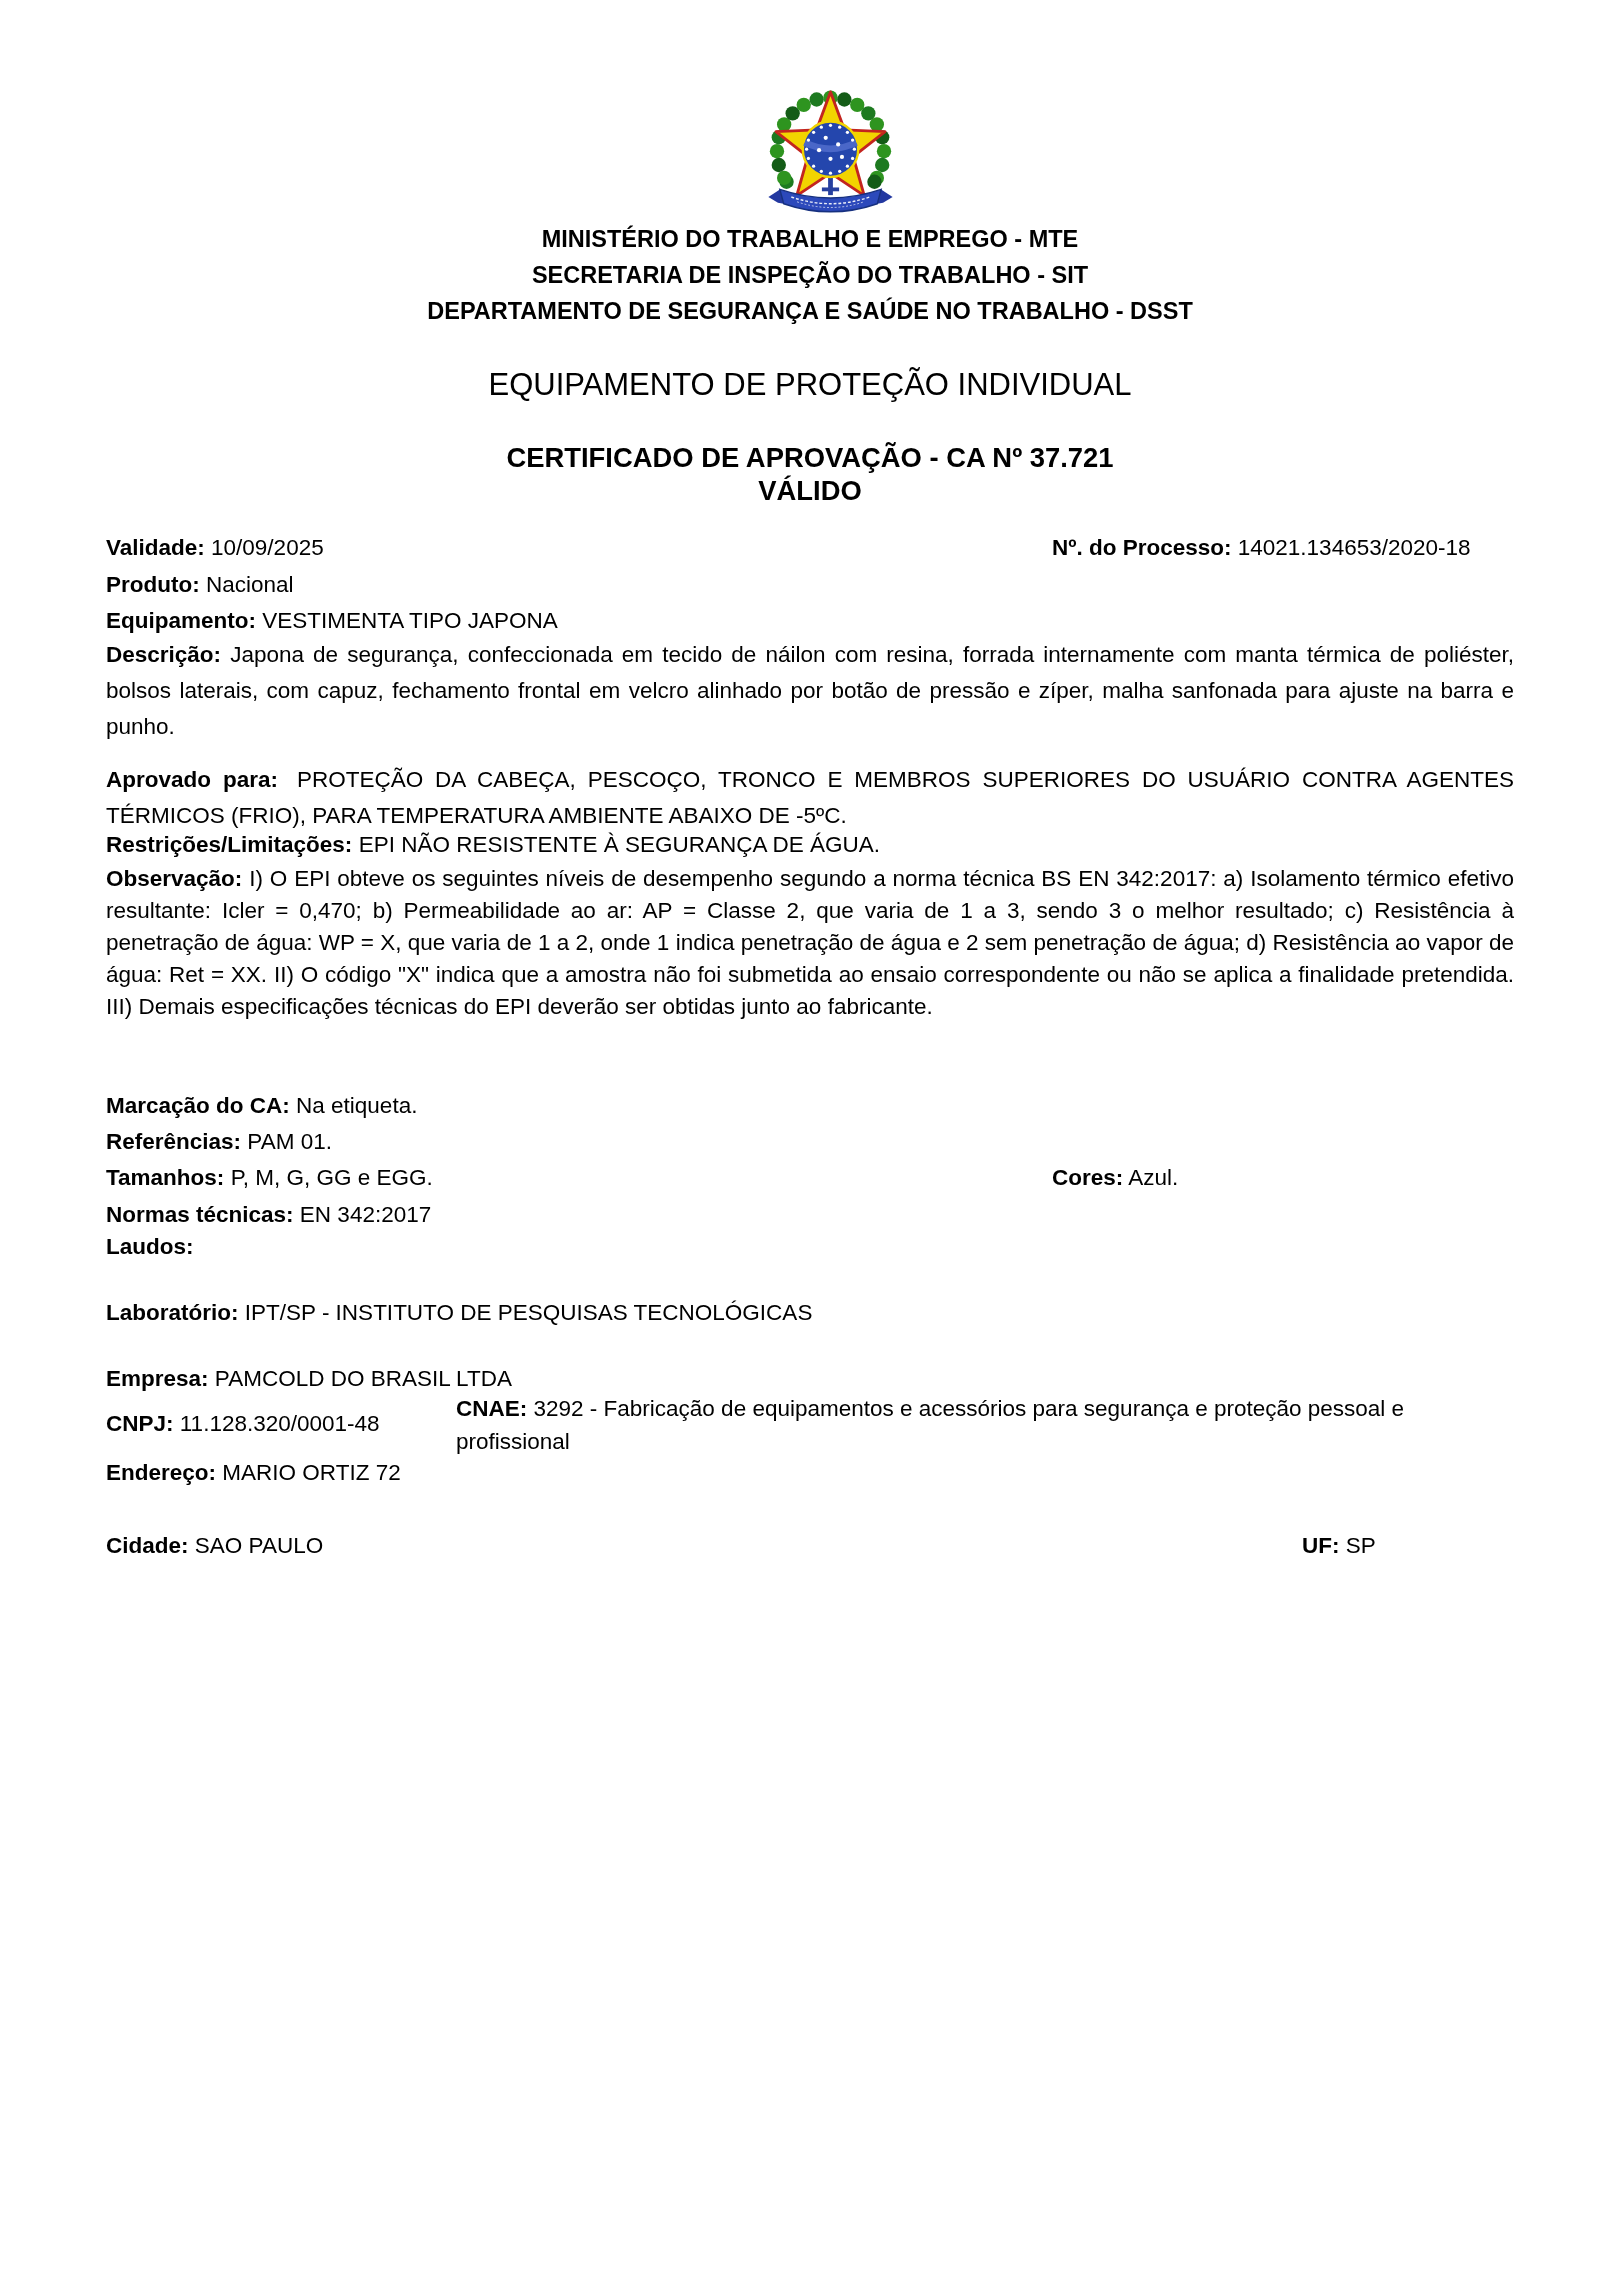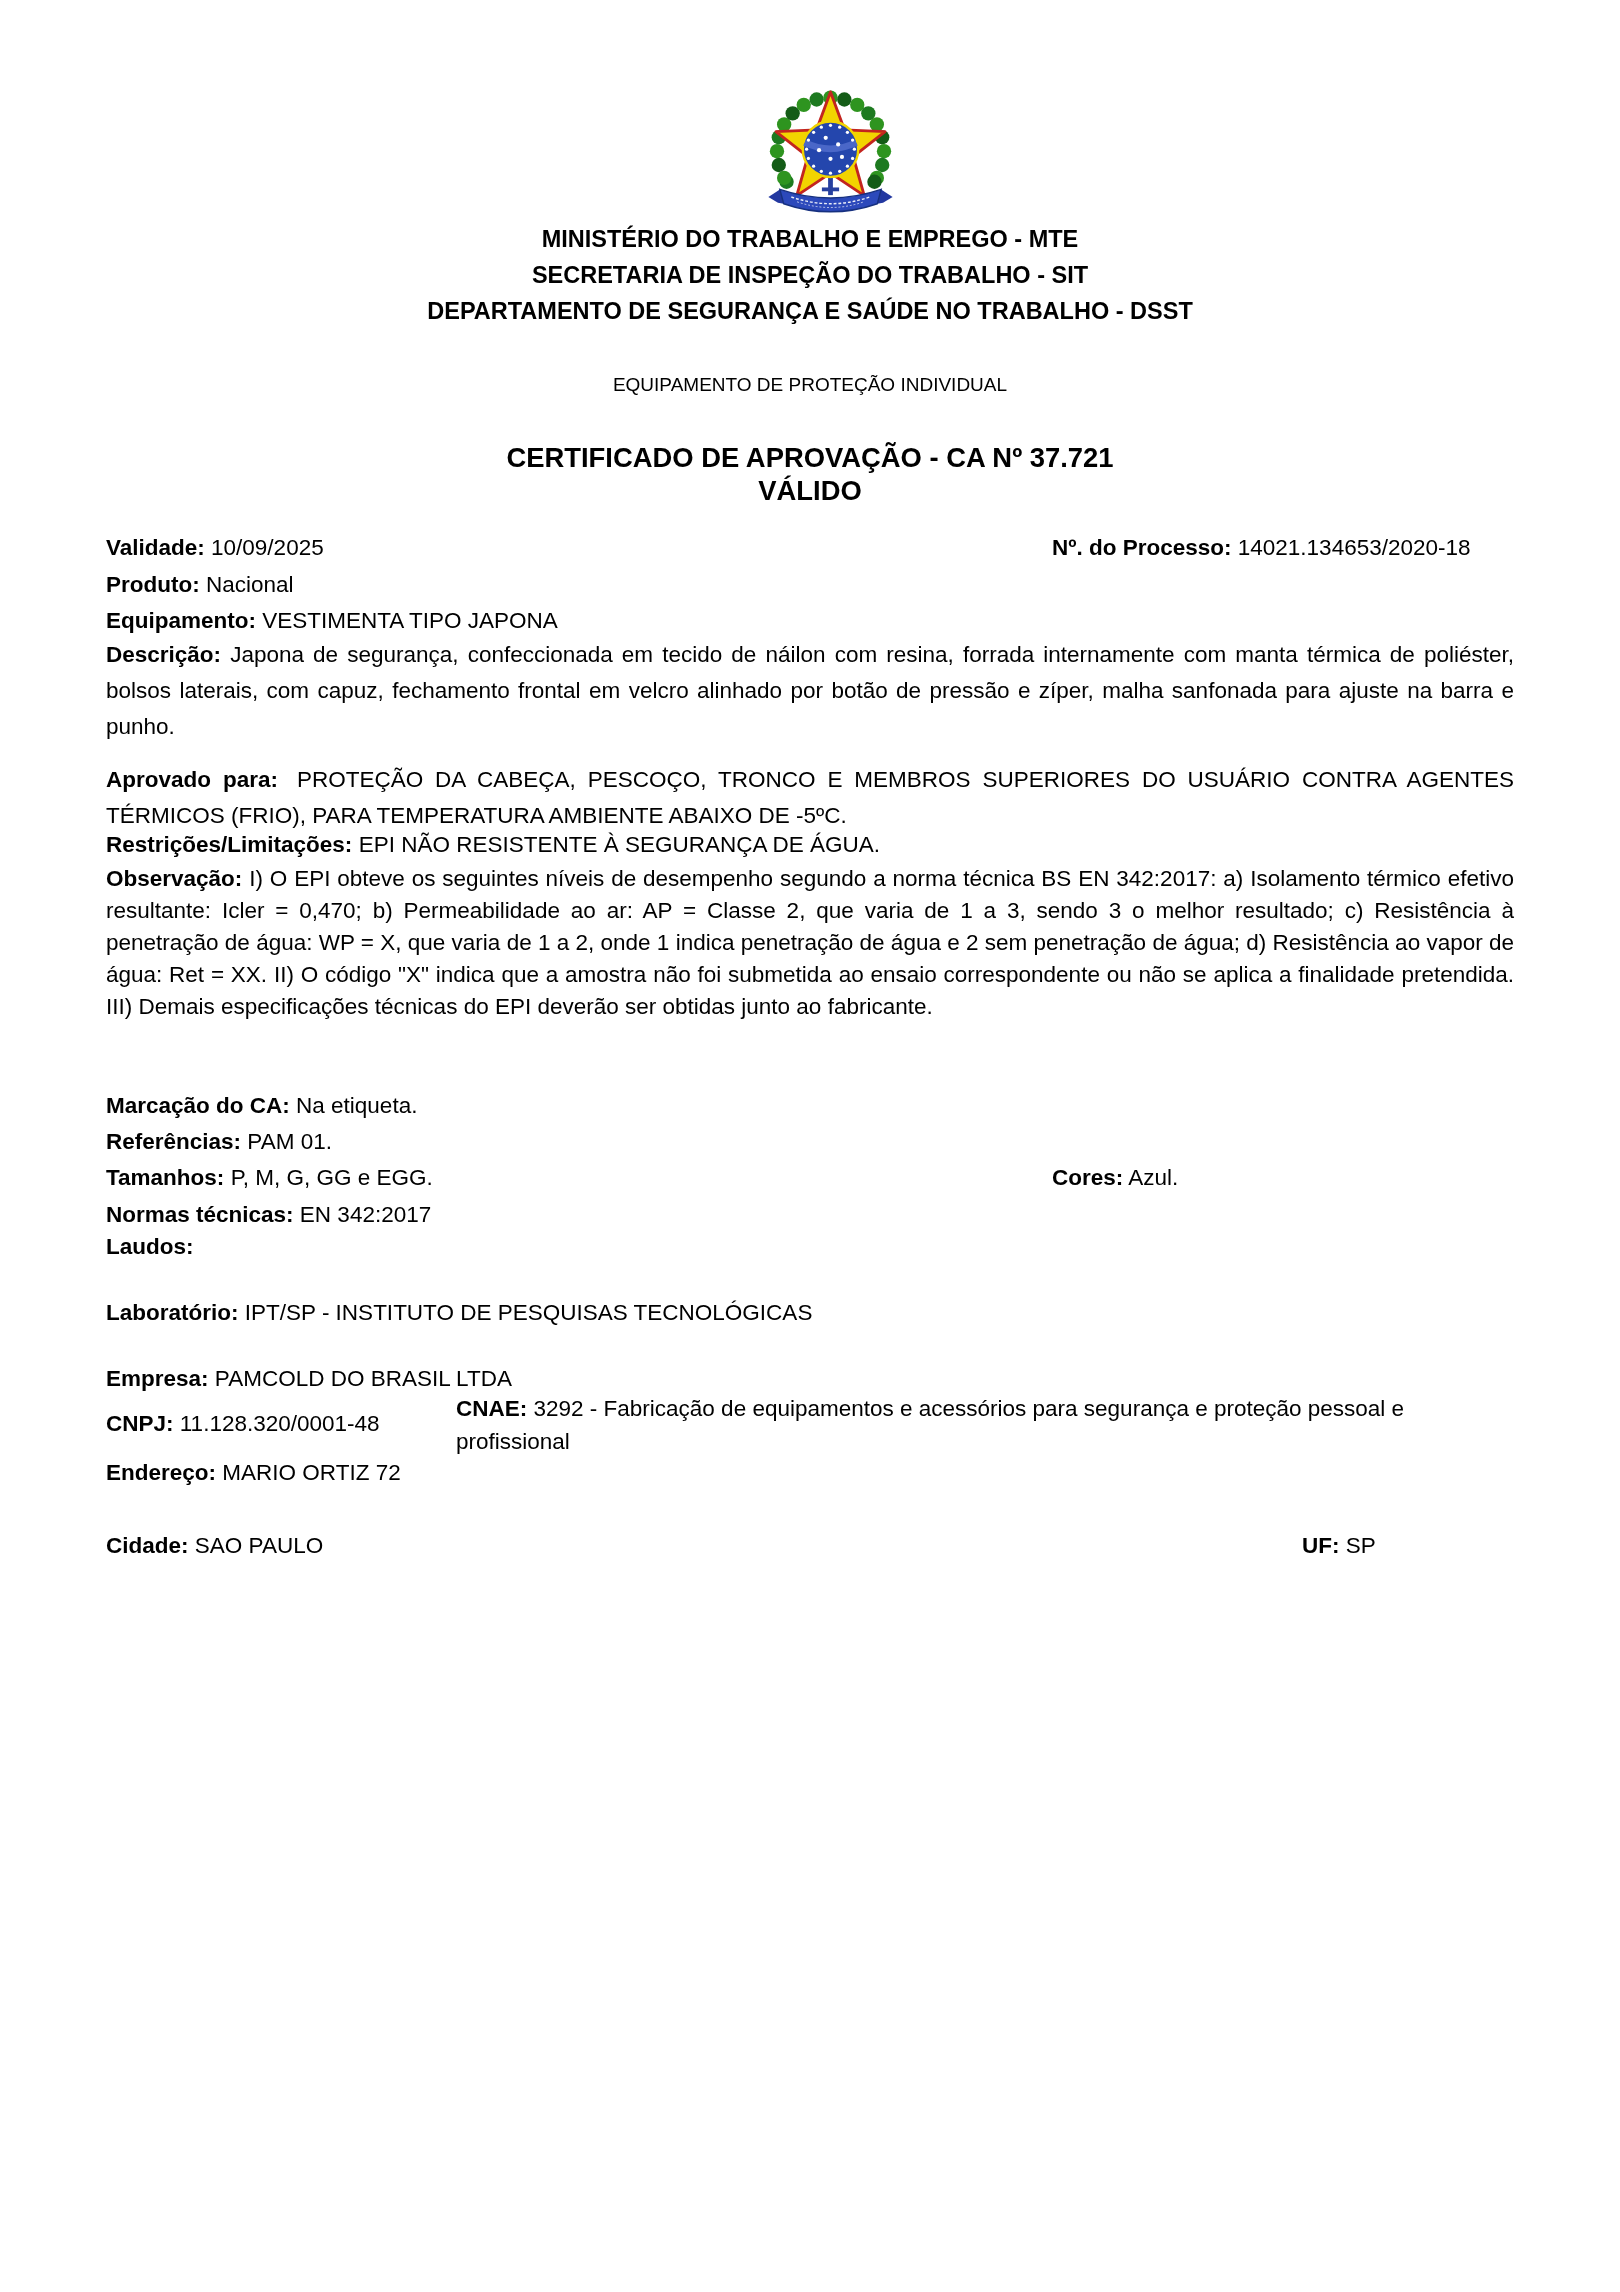--- a/index.html
+++ b/index.html
@@ -10,21 +10,21 @@
     background:#ffffff;
     color:#000;
     font-family:"Liberation Sans","DejaVu Sans",sans-serif;
     overflow:hidden;
   }
   .body { position:absolute; left:106px; top:0; width:1408px; height:100%; }
   .arms { position:absolute; left:652px; top:90px; }
   .org { position:absolute; top:221px; left:0; width:100%; text-align:center;
          font-weight:bold; font-size:23.5px; line-height:36px; }
   .cat { position:absolute; top:370px; left:0; width:100%; text-align:center;
-         font-size:19px; line-height:29px; }
+         font-size:31px; line-height:29px; }
   .titleblk { position:absolute; top:441px; left:0; width:100%; text-align:center;
          font-weight:bold; font-size:27.4px; line-height:33px; }
   .row { position:absolute; left:0; width:100%; font-size:22.5px; line-height:36px; }
   .para { position:absolute; left:0; right:0; margin:0; font-size:22.5px; line-height:36px; }
   .just { text-align:justify; }
   .b { font-weight:bold; }
   .gap { margin-right:7px; }
   .c2 { position:absolute; left:946px; top:0; }
   .c3 { position:absolute; left:1196px; top:0; }
 </style>

